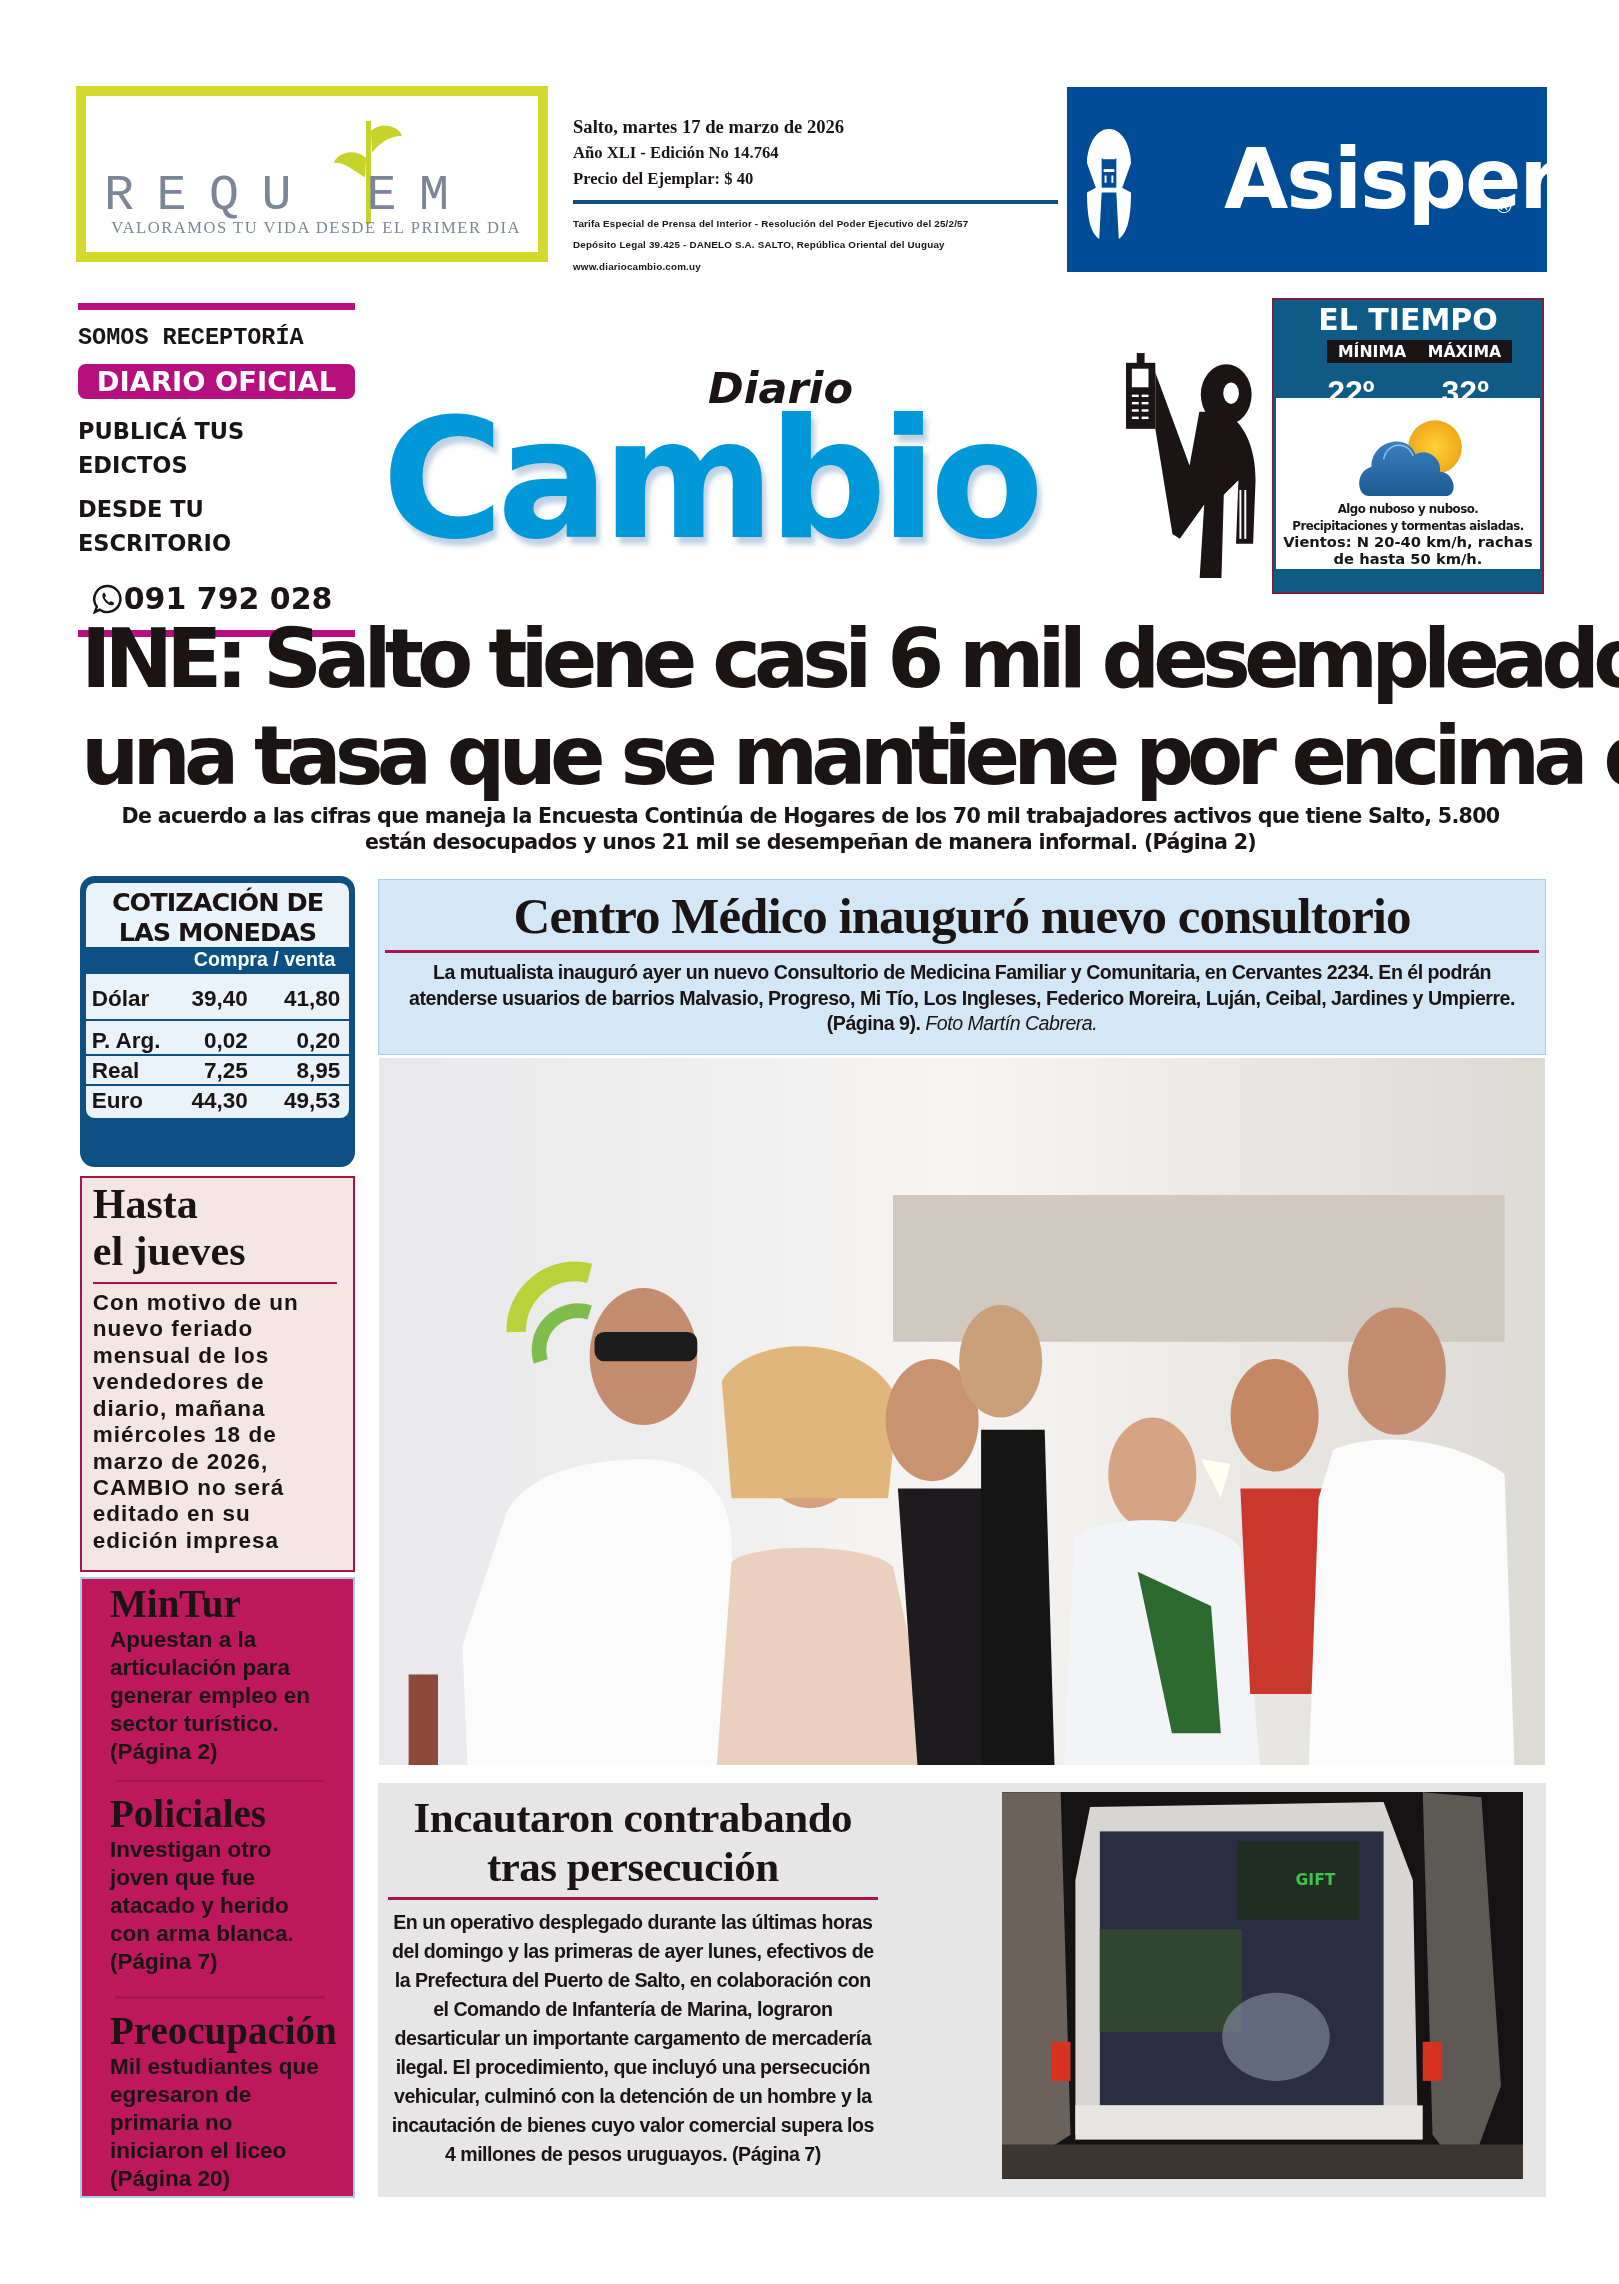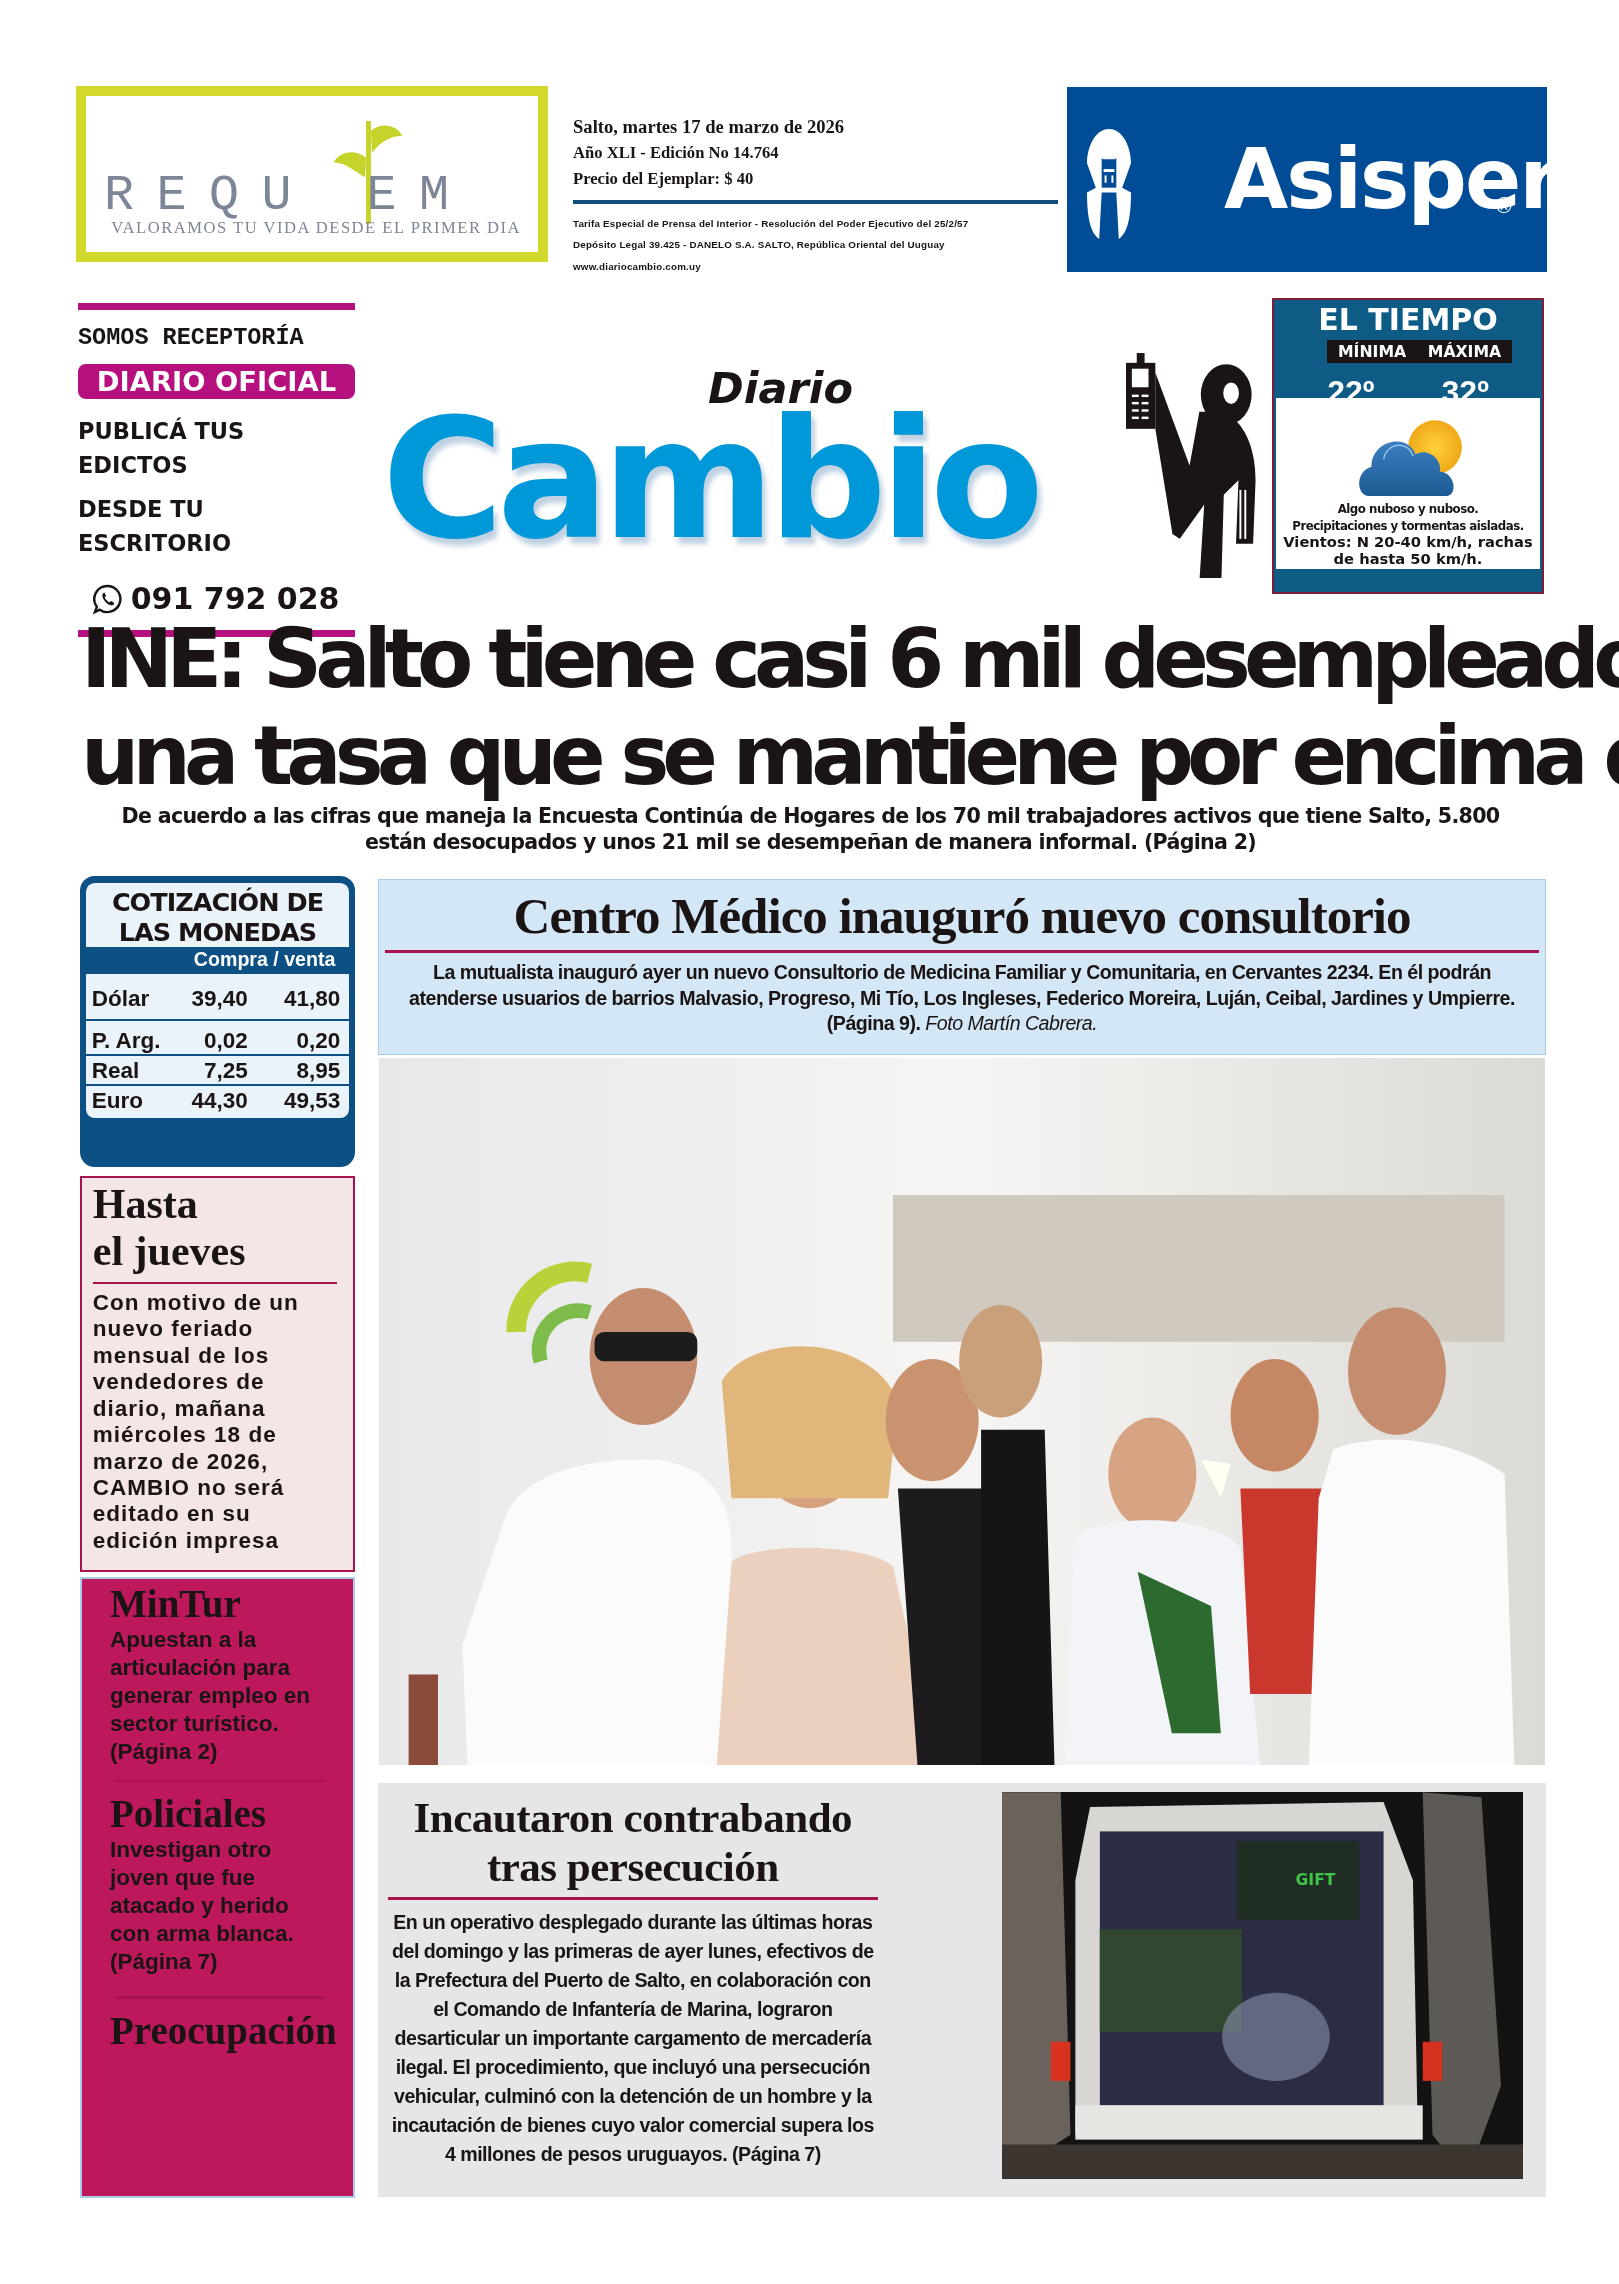--- a/index.html
+++ b/index.html
@@ -25,21 +25,21 @@
   #asisper .logo { position: absolute; left: 19.6px; top: 42px; width: 44px; height: 110px; }
   #asisper .name { position: absolute; left: 157px; top: 44px; font-family: "DejaVu Sans", sans-serif; font-weight: bold; font-size: 83px; color: #fff; letter-spacing: -2px; }
   #asisper .reg { position: absolute; left: 429px; top: 107px; font-size: 21.5px; color: #fff; }
 
   
   #promo { left: 78px; top: 303px; width: 277px; height: 285px; }
   #promo .bar { height: 7.3px; background: #b5107e; }
   #promo .t1 { font-family: Liberation Mono, monospace; font-weight: bold; font-size: 23.5px; margin-top: 10.8px; line-height: 34px; }
   #promo .badge { margin-top: 8.8px; height: 35px; background: #b5107e; border-radius: 7.8px; color: #fff; font-family: "DejaVu Sans", sans-serif; font-weight: bold; font-size: 27.4px; text-align: center; line-height: 35px; }
   #promo .t2 { font-family: "DejaVu Sans", sans-serif; font-weight: bold; font-size: 22.5px; line-height: 45px; margin-top: 8.8px; }
-  #promo .phone { display: flex; align-items: center; gap: 8px; margin-left: 14.7px; height: 49px; }
+  #promo .phone { display: flex; align-items: center; gap: 1px; margin-left: 14.7px; height: 49px; }
   #promo .phone .num { font-family: "DejaVu Sans", sans-serif; font-weight: bold; font-size: 30px; }
 
   
   #logo { left: 382px; top: 353px; width: 881px; height: 235px; }
   #logo .diario { position: absolute; left: 326px; top: 9.8px; font-family: "DejaVu Sans", sans-serif; font-weight: bold; font-style: italic; font-size: 43px; color: #1a1414; }
   #logo .cambio { position: absolute; left: 0; top: 29px; font-family: "DejaVu Sans", sans-serif; font-weight: bold; font-size: 166px; letter-spacing: -6.9px; color: #0098d8; text-shadow: 3.9px 6.9px 4.9px rgba(0,70,140,0.25); line-height: 196px; }
   #logo .figure { position: absolute; left: 744px; top: 0px; width: 132px; height: 225px; }
 
   
   #weather { left: 1272px; top: 298px; width: 272px; height: 296px; background: #0e5b86; border: 2px solid #7a1f3e; }
@@ -262,20 +262,21 @@
     <p>Apuestan a la articulación para generar empleo en sector turístico. (Página 2)</p>
   </div>
   <div class="hr"></div>
   <div>
     <h3>Policiales</h3>
     <p>Investigan otro joven que fue atacado y herido con arma blanca. (Página 7)</p>
   </div>
   <div class="hr" style="margin-top:19.6px"></div>
   <div>
     <h3>Preocupación</h3>
+    <p>Mil estudiantes que egresaron de primaria no iniciaron el liceo (Página 20)</p>
   </div>
 </div>
 
 <div id="cm-box" class="abs">
   <h2>Centro Médico inauguró nuevo consultorio</h2>
   <div class="hr"></div>
   <p><span>La mutualista inauguró ayer un nuevo Consultorio de Medicina Familiar y Comunitaria, en Cervantes 2234. En él podrán atenderse usuarios de barrios Malvasio, Progreso, Mi Tío, Los Ingleses, Federico Moreira, Luján, Ceibal, Jardines y Umpierre. (Página 9).</span> <span class="credit">Foto Martín Cabrera.</span></p>
 </div>
 <div id="cm-photo" class="abs">
   <svg width="1166" height="707" viewBox="0 0 2382 1445">

